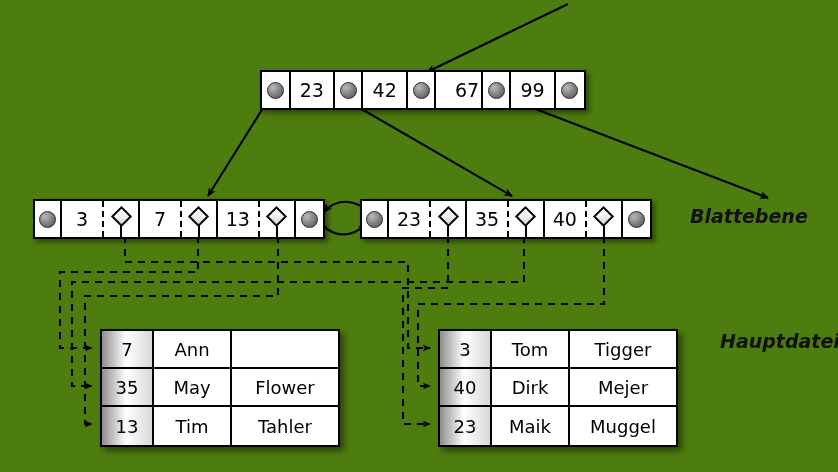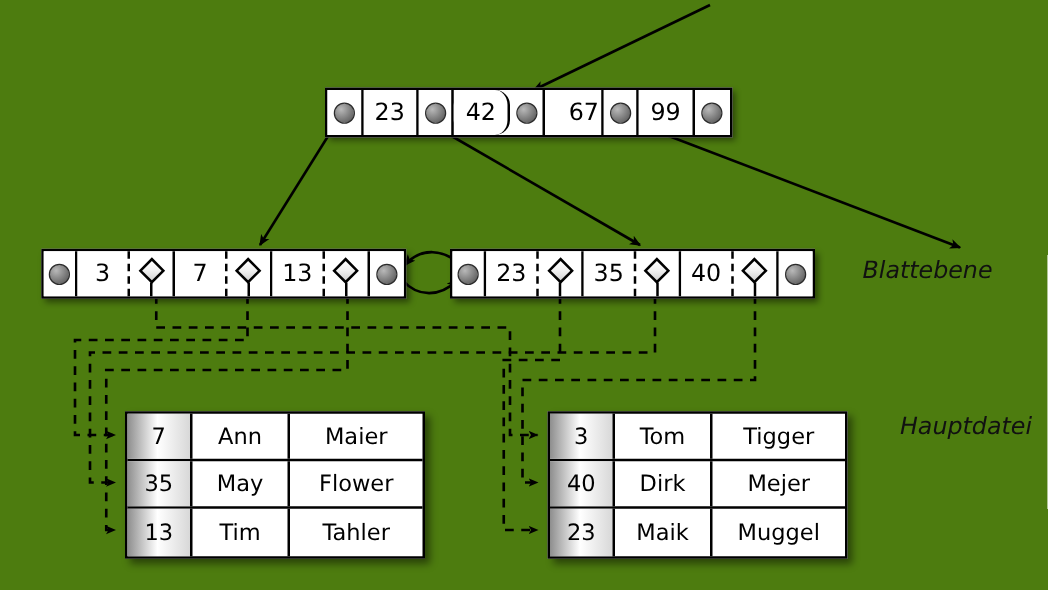--- a/index.html
+++ b/index.html
@@ -114,21 +114,21 @@
     width: 52px;
     background: linear-gradient(to right, #8e8e8e 0%, #ffffff 48%, #d8d8d8 100%);
   }
   .tcell.namecol { width: 78px; }
   .tcell.surcol { width: 106px; border-right: none; }
 
   .caption {
     position: absolute;
     font-family: "DejaVu Sans", sans-serif;
     font-style: italic;
-    font-weight: normal;
+    font-weight: bold;
     font-size: 19px;
     color: #111;
     white-space: nowrap;
     z-index: 6;
   }
 </style>
 </head>
 <body>
 
 <div id="canvas">
@@ -168,21 +168,21 @@
   </svg>
 
   <div class="node" id="root-node" style="left:260px; top:70px; width:326px; height:40px;">
     <div class="cell ptr" style="width:32px;">
       <span class="sphere"></span>
     </div>
     <div class="cell key" style="width:50px;">23</div>
     <div class="cell ptr" style="width:32px;">
       <span class="sphere"></span>
     </div>
-    <div class="cell key" style="width:50px;border-radius:12px;">42</div>
+    <div class="cell key" style="width:50px;">42</div>
     <div class="cell ptr" style="width:32px;">
       <span class="sphere"></span>
     </div>
     <div class="cell key" style="width:50px;padding-left:17px;">67</div>
     <div class="cell ptr" style="width:32px;">
       <span class="sphere"></span>
     </div>
     <div class="cell key" style="width:50px;text-align:right;">99</div>
     <div class="cell ptr last" style="width:32px;">
       <span class="sphere"></span>
@@ -249,21 +249,20 @@
     </div>
   </div>
 
   <div class="caption" style="left:690px; top:205px;">Blattebene</div>
   <div class="caption" style="left:720px; top:330px;">Hauptdatei</div>
 
   <div class="table" style="left:100px; top:329px; width:240px;">
     <div class="trow">
       <div class="tcell keycol">7</div>
       <div class="tcell namecol">Ann</div>
-      <div class="tcell surcol">Maier</div>
     </div>
     <div class="trow">
       <div class="tcell keycol">35</div>
       <div class="tcell namecol">May</div>
       <div class="tcell surcol">Flower</div>
     </div>
     <div class="trow last">
       <div class="tcell keycol">13</div>
       <div class="tcell namecol">Tim</div>
       <div class="tcell surcol">Tahler</div>

